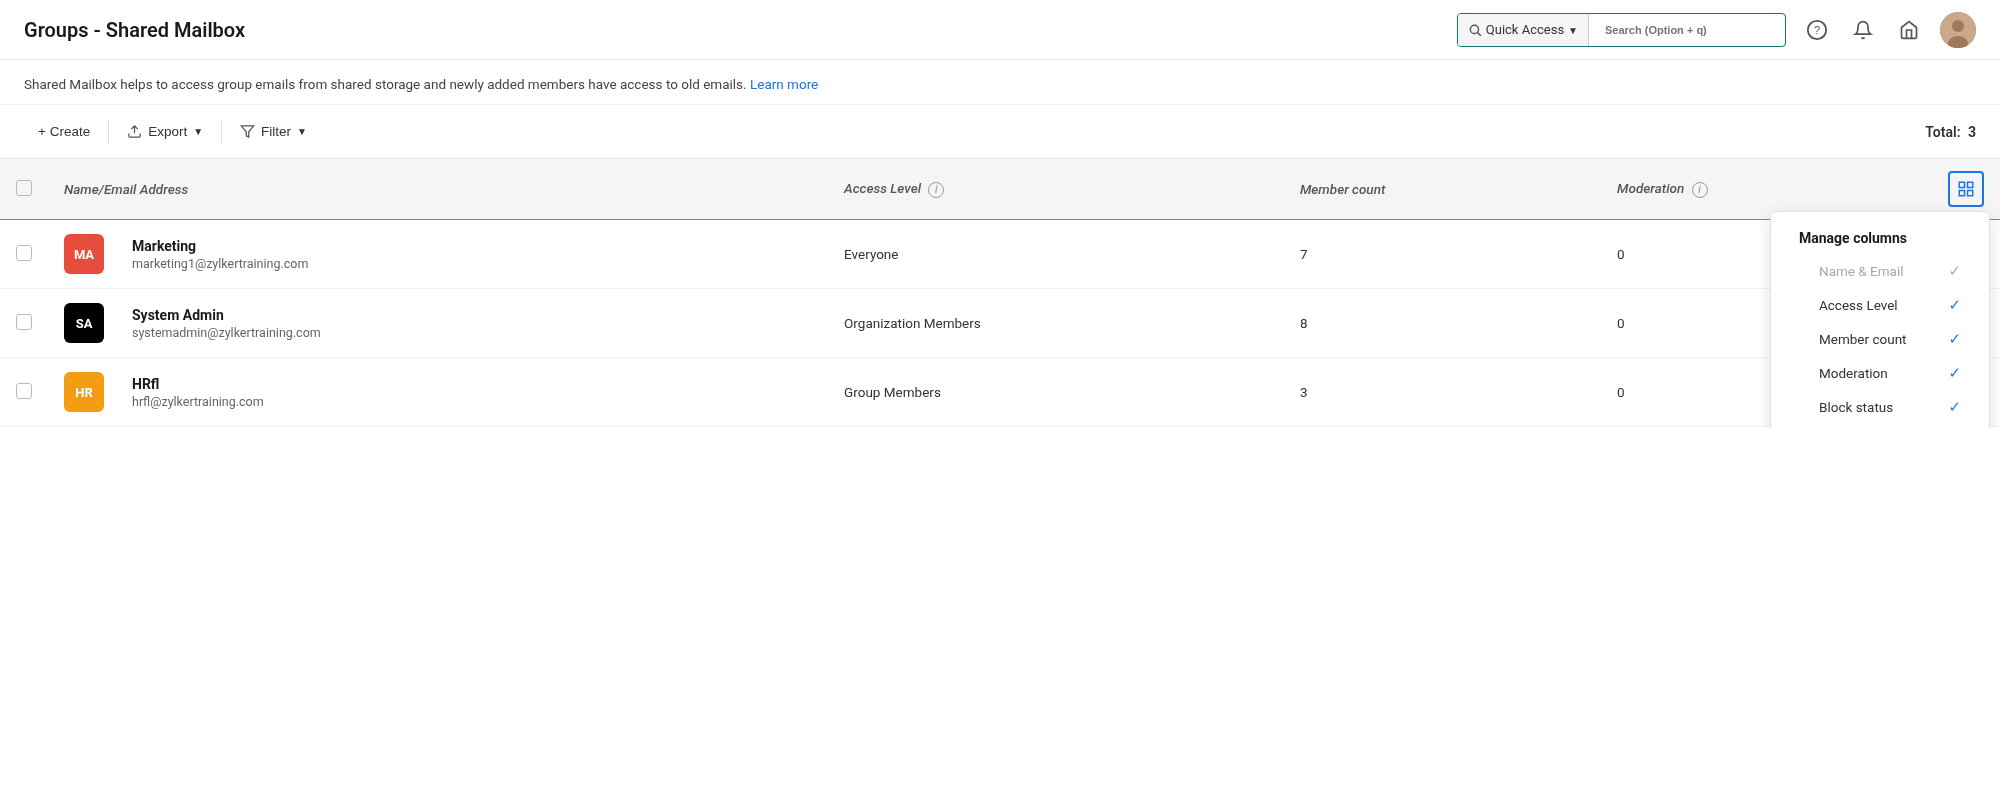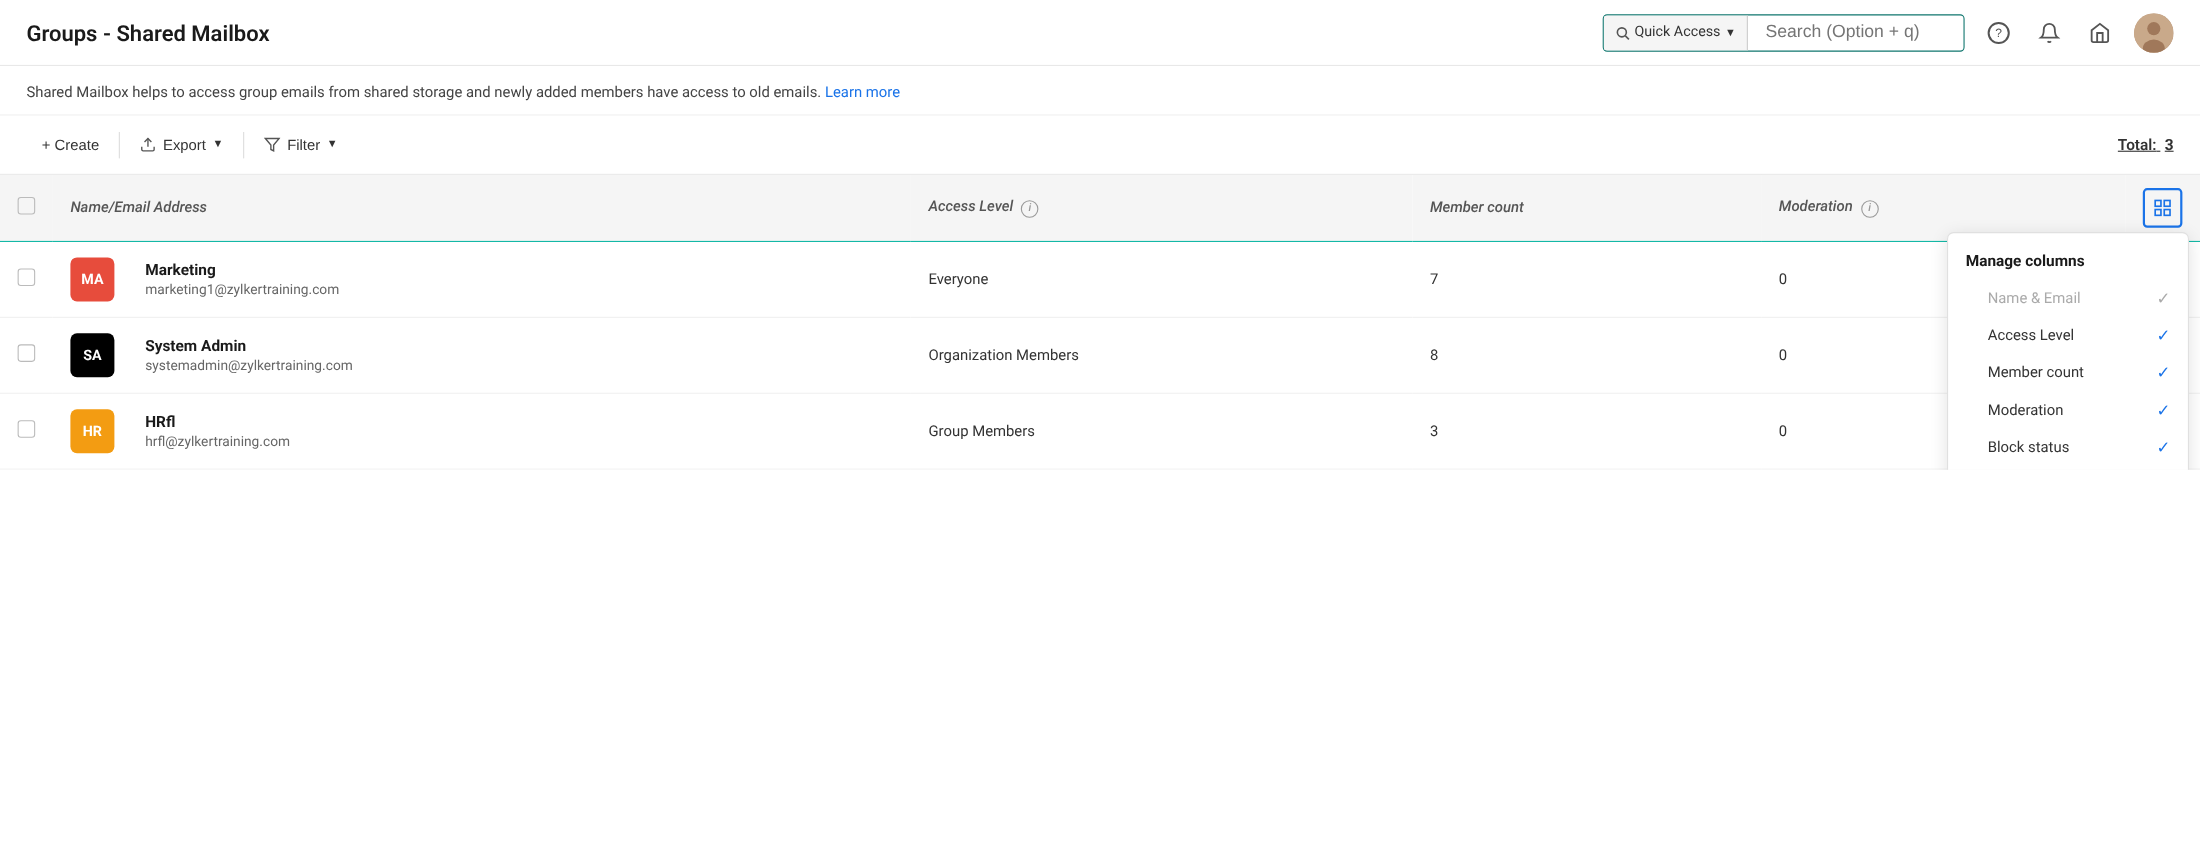--- a/index.html
+++ b/index.html
@@ -48,24 +48,25 @@
     }
     .search-icon-wrap {
       display: flex;
       align-items: center;
       padding: 0 8px;
       color: #999;
     }
     .search-input-field {
       border: none;
       outline: none;
-      font-size: 16px;
+      font-size: 11px;
       color: #999;
       width: 180px;
       background: transparent;
+      font-weight: bold;
     }
     .header-icons {
       display: flex;
       align-items: center;
       gap: 16px;
     }
     .header-icon-btn {
       width: 30px;
       height: 30px;
       display: flex;
@@ -135,21 +136,20 @@
     .toolbar-divider {
       width: 1px;
       height: 24px;
       background: #ddd;
       margin: 0 4px;
     }
     .total-text {
       margin-left: auto;
       font-size: 14px;
       color: #333;
-      text-decoration: underline;
     }
     .total-text span { font-weight: 600; }
 
     
     .table-container {
       position: relative;
     }
     table {
       width: 100%;
       border-collapse: collapse;
@@ -248,21 +248,21 @@
     .manage-columns-panel {
       position: absolute;
       right: 10px;
       top: 52px;
       width: 220px;
       background: #fff;
       border: 1px solid #e0e0e0;
       border-radius: 6px;
       box-shadow: 0 4px 16px rgba(0,0,0,0.12);
       z-index: 100;
-      padding: 8px 0;
+      padding: 8px 12px;
     }
     .manage-columns-title {
       padding: 10px 16px 8px;
       font-weight: 700;
       font-size: 14px;
       color: #1a1a1a;
     }
     .column-item {
       display: flex;
       align-items: center;

